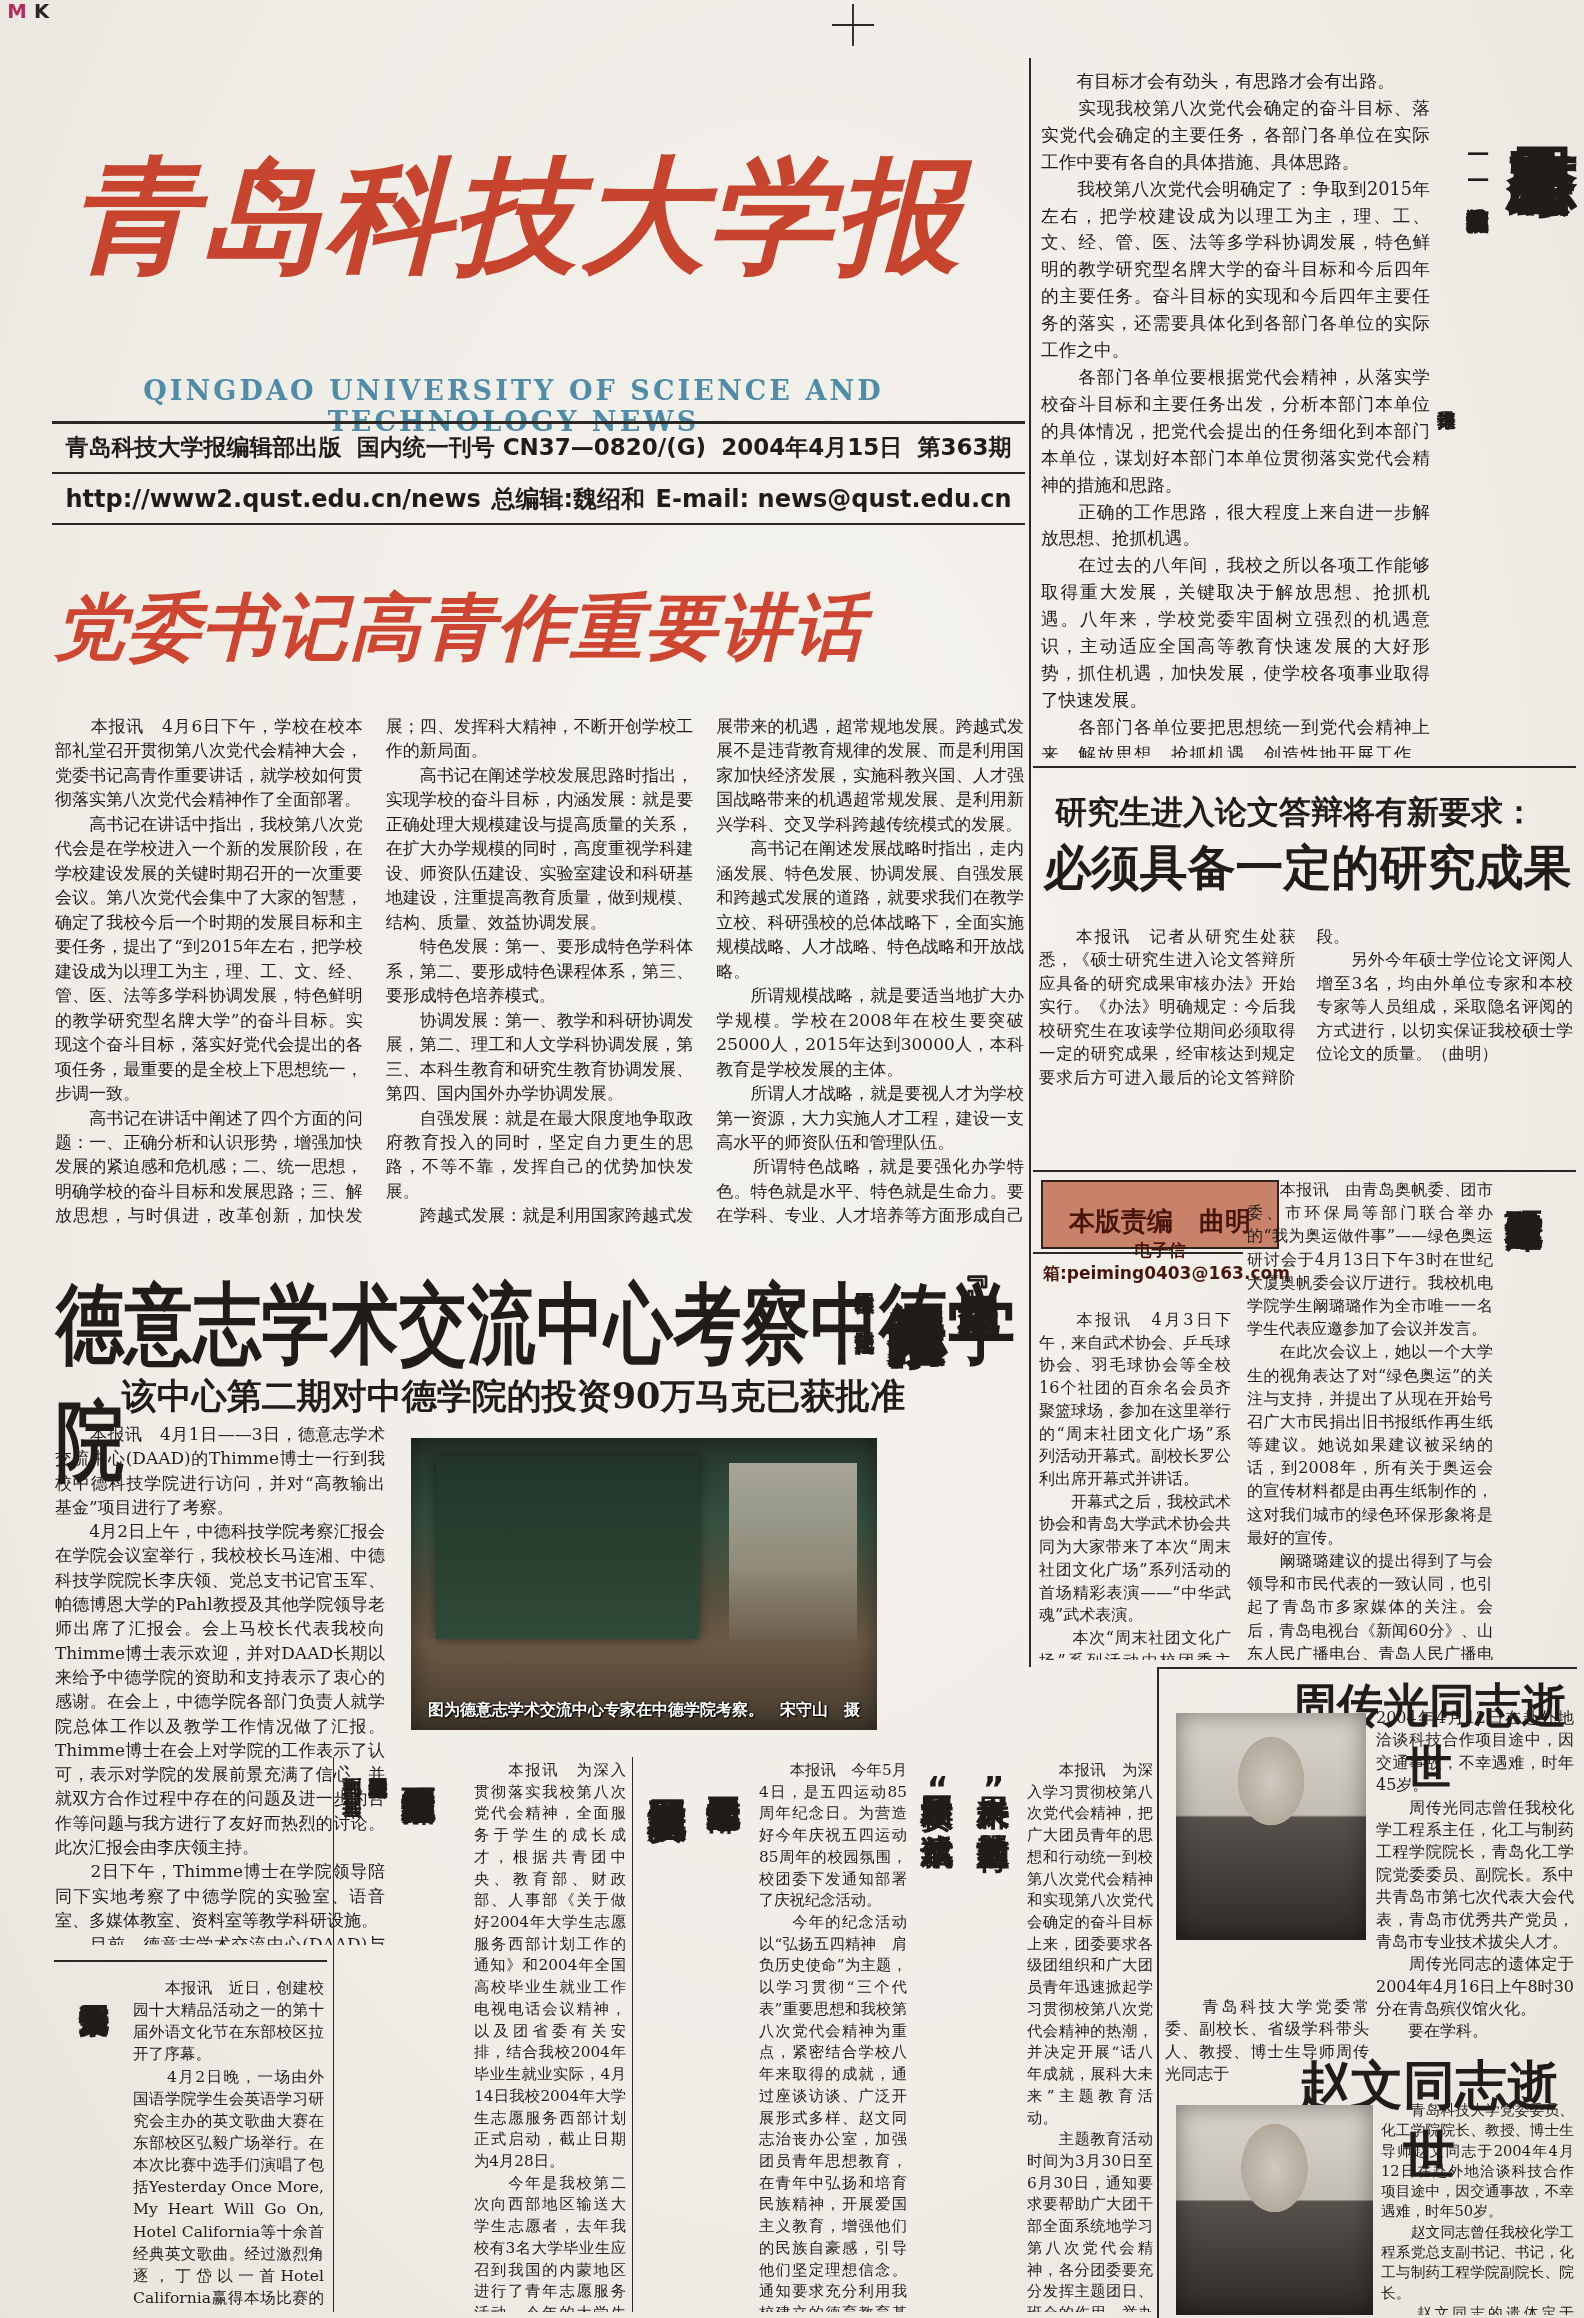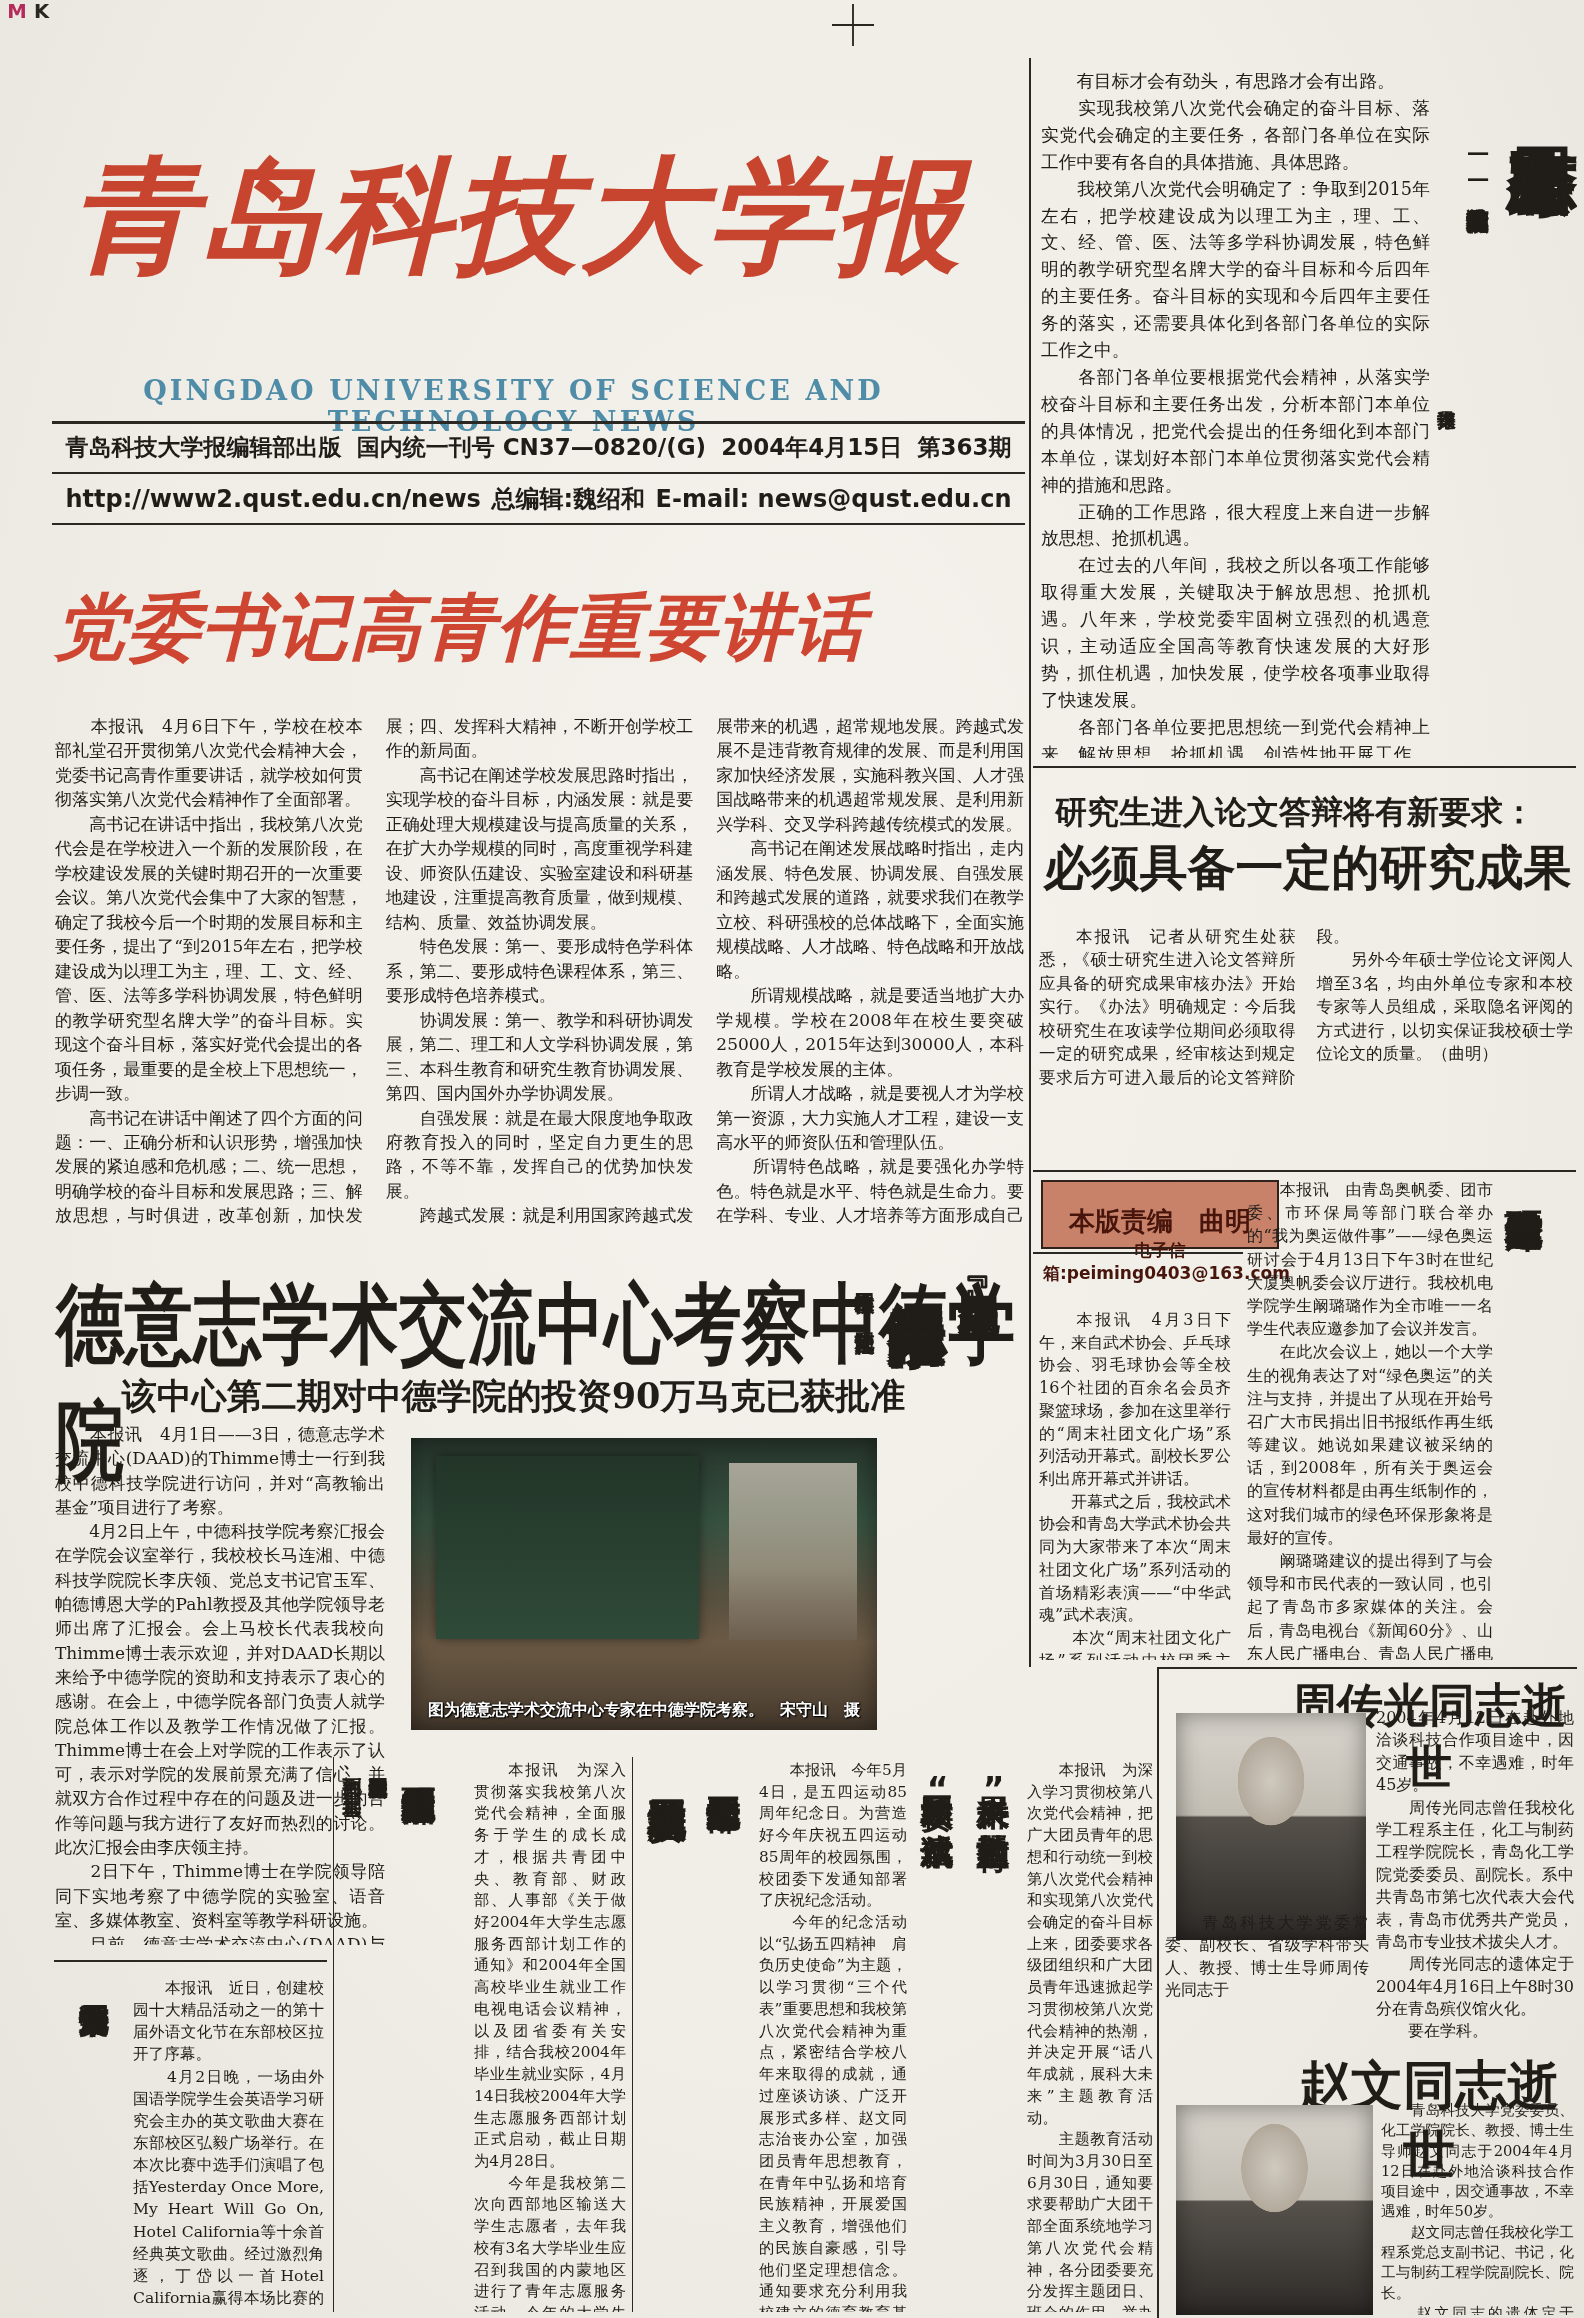--- a/index.html
+++ b/index.html
@@ -155,21 +155,21 @@
   <div class="hr" style="left:1157px;top:1667px;width:420px;height:1.8px;"></div>
 
   <div class="abs sans bold center" style="left:1284px;top:1675px;width:290px;font-size:46px;">周传光同志逝世</div>
   <div class="photo portrait" style="left:1176px;top:1713px;width:190px;height:227px;"></div>
   <div class="abs pre" style="left:1376px;top:1707px;width:198px;height:338px;font-size:16px;line-height:1.4;">2004年4月12日在赴外地洽谈科技合作项目途中，因交通事故，不幸遇难，时年45岁。
 　　周传光同志曾任我校化学工程系主任，化工与制药工程学院院长，青岛化工学院党委委员、副院长。系中共青岛市第七次代表大会代表，青岛市优秀共产党员，青岛市专业技术拔尖人才。
 　　周传光同志的遗体定于2004年4月16日上午8时30分在青岛殡仪馆火化。
 　　要在学科。
 　　　周传光同志治丧办公室
 　　　　　2004年4月14日</div>
-  <div class="abs pre" style="left:1165px;top:1912px;width:204px;height:93px;font-size:16px;line-height:1.4;">　　青岛科技大学党委常委、副校长、省级学科带头人、教授、博士生导师周传光同志于</div>
+  <div class="abs pre" style="left:1165px;top:1996px;width:204px;height:93px;font-size:16px;line-height:1.4;">　　青岛科技大学党委常委、副校长、省级学科带头人、教授、博士生导师周传光同志于</div>
 
   <div class="abs sans bold center" style="left:1284px;top:2051px;width:290px;font-size:52px;">赵文同志逝世</div>
   <div class="photo portrait" style="left:1176px;top:2105px;width:197px;height:210px;"></div>
   <div class="abs pre" style="left:1381px;top:2100px;width:193px;height:215px;font-size:14.7px;line-height:1.38;">　　青岛科技大学党委委员、化工学院院长、教授、博士生导师赵文同志于2004年4月12日在赴外地洽谈科技合作项目途中，因交通事故，不幸遇难，时年50岁。
 　　赵文同志曾任我校化学工程系党总支副书记、书记，化工与制药工程学院副院长、院长。
 　　赵文同志的遗体定于2004年4月16日上午9时在青岛殡仪馆火化。
 　　特此讣告。
 　　　赵文同志治丧办公室
 　　　　2004年4月14日</div>
 

